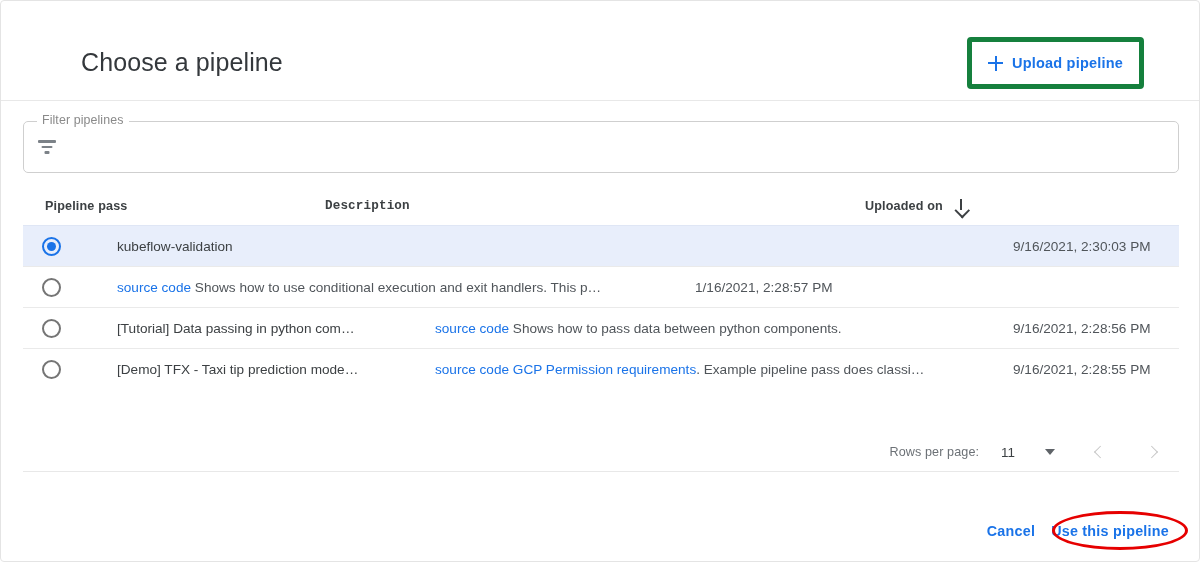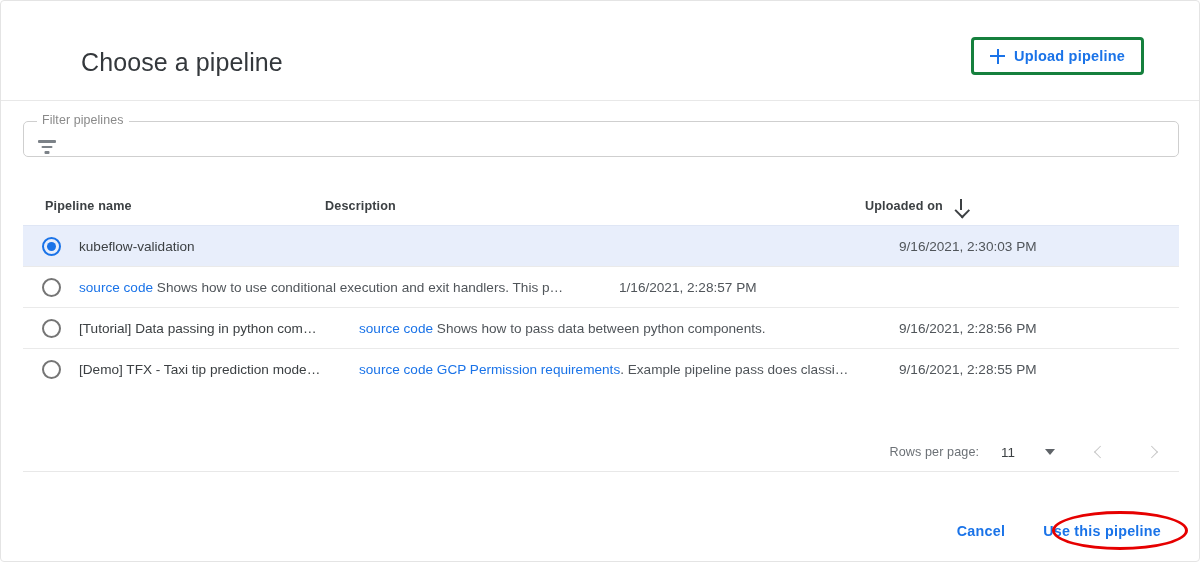--- a/index.html
+++ b/index.html
@@ -34,27 +34,27 @@
     font-weight: 400;
     color: #34383c;
     letter-spacing: 0.1px;
     line-height: 1;
     margin-left: 36px;
   }
   .upload-btn {
     position: absolute;
     right: 55px;
     top: 36px;
-    height: 38px;
+    height: 52px;
     padding: 0 16px;
     display: flex;
     align-items: center;
     gap: 9px;
     background: #fff;
-    border: 3px solid #15803d;
+    border: 5px solid #15803d;
     border-radius: 4px;
     color: #1a73e8;
     font-size: 14.5px;
     font-weight: 700;
     letter-spacing: 0.2px;
     cursor: pointer;
     white-space: nowrap;
   }
   .plus-icon {
     display: inline-block;
@@ -70,21 +70,21 @@
   }
   .plus-icon::before { left: 0; top: 6.5px; width: 15px; height: 2px; }
   .plus-icon::after  { top: 0; left: 6.5px; height: 15px; width: 2px; }
 
   
   .filter-wrap {
     position: absolute;
     left: 22px;
     top: 120px;
     width: 1156px;
-    height: 36px;
+    height: 52px;
   }
   .filter-field {
     position: absolute;
     inset: 0;
     border: 1px solid #cfcfcf;
     border-radius: 5px;
   }
   .filter-notch {
     position: absolute;
     left: 14px;
@@ -133,21 +133,21 @@
     display: flex;
     align-items: center;
     height: 38px;
     padding-left: 22px;
     font-size: 12.6px;
     font-weight: 700;
     color: #3c4043;
     letter-spacing: 0.15px;
   }
   .col-name  { width: 280px; flex: 0 0 280px; }
-  .col-desc  { width: 540px; flex: 0 0 540px; }
+  .col-desc  { width: 540px; flex: 0 0 540px; font-family: Liberation Mono, monospace; }
   .col-date  { flex: 1 1 auto; }
   .sort-arrow {
     display: inline-block;
     position: relative;
     width: 13px;
     height: 13px;
     margin-left: 8px;
     vertical-align: -2px;
   }
   .sort-arrow::before {
@@ -169,20 +169,21 @@
   }
 
   .row {
     display: flex;
     align-items: center;
     height: 41px;
     border-top: 1px solid #eaeaea;
     font-size: 13.6px;
     color: #3c4043;
     cursor: pointer;
+    gap: 38px;
   }
   .row.first { border-top: 1px solid #eaeaea; }
   .row.selected { background: #e8eefb; border-top-color: #dfe6f5; }
   .row.last { border-bottom: 1px solid #eaeaea; }
 
   .radio-cell {
     width: 56px; flex: 0 0 56px;
     display: flex; align-items: center; justify-content: center;
   }
   .radio {
@@ -260,25 +261,24 @@
     border-right: 1.8px solid #c6c6c6;
   }
   .chev.prev::after { transform: translate(-35%, -50%) rotate(-135deg); }
   .chev.next::after { transform: translate(-65%, -50%) rotate(45deg); }
   .chev.prev { margin-left: 16px; }
   .chev.next { margin-left: 14px; margin-right: 10px; }
 
   
   .actions {
     position: absolute;
-    right: 30px;
+    right: 22px;
     bottom: 14px;
     display: flex;
     align-items: flex-end;
-    gap: 22px;
   }
   .txt-btn {
     background: none; border: none;
     font-family: inherit;
     font-size: 14.3px;
     font-weight: 700;
     letter-spacing: 0.25px;
     color: #1a73e8;
     cursor: pointer;
     padding: 8px 8px;
@@ -314,21 +314,21 @@
         <i></i>
         <i></i>
         <i></i>
       </div>
     <input class="filter-input" type="text" placeholder="" style="">
   </div>
 
   <div class="table">
 
     <div class="thead">
-      <div class="col-name">Pipeline name</div>
+      <div class="col-name">Pipeline pass</div>
       <div class="col-desc">Description</div>
       <div class="col-date">
         <span>Uploaded on</span>
         <span class="sort-arrow"></span>
       </div>
     </div>
 
     <div class="row first selected">
       <div class="radio-cell">
           <span class="radio on"></span>

